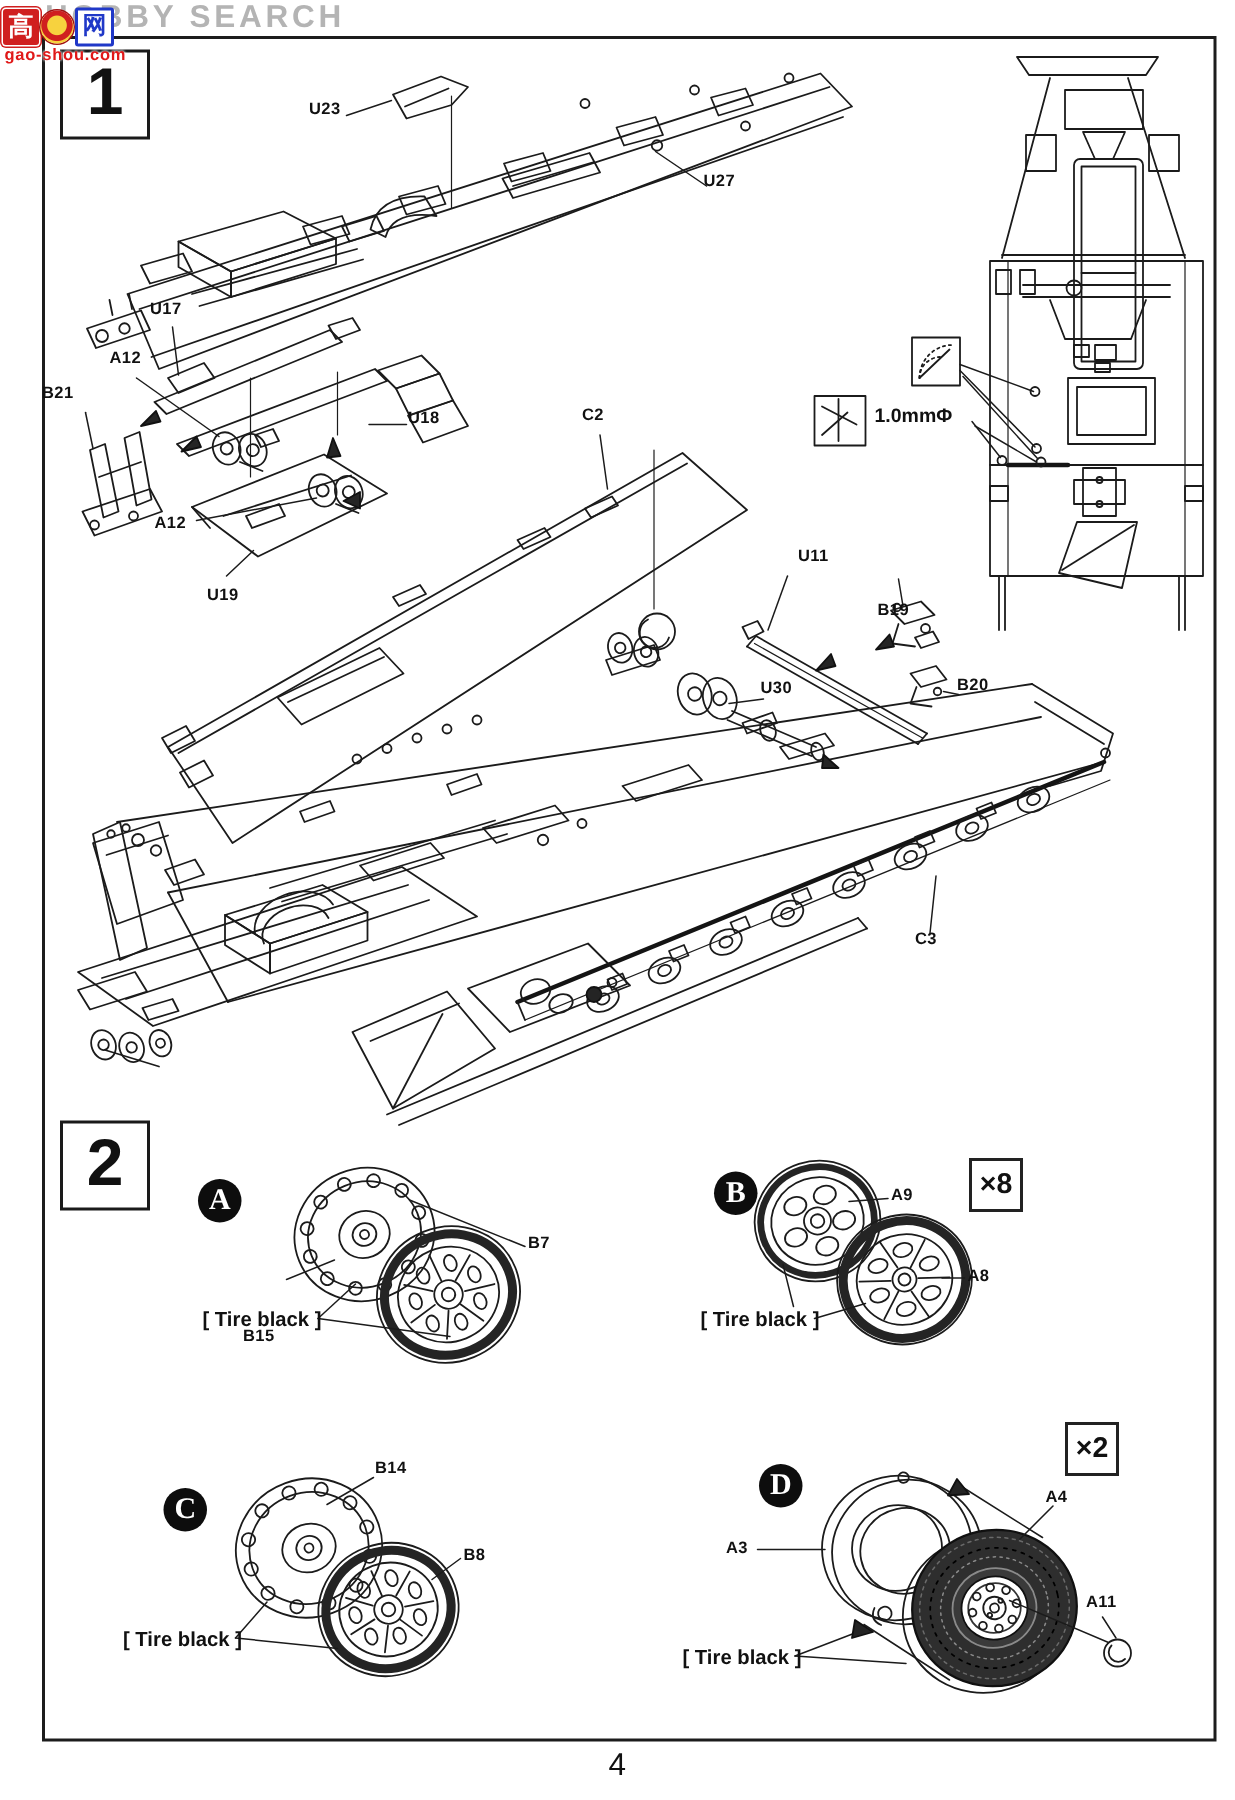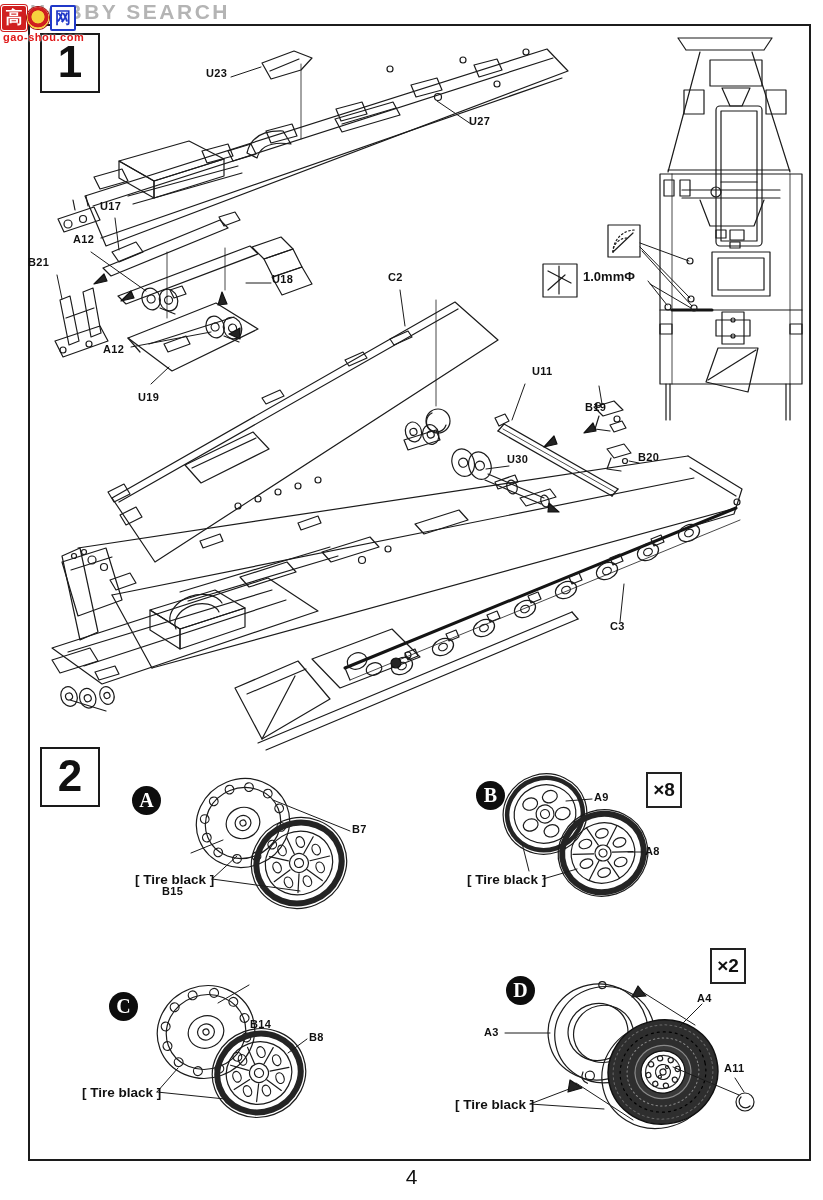--- a/index.html
+++ b/index.html
@@ -591,21 +591,21 @@
 <div class="plabel" style="left:352px;top:823px;">B7</div>
 <div class="paint-note" style="left:135px;top:872px;">[ Tire black ]</div>
 
 <div class="letter-badge" style="left:476px;top:781px;">B</div>
 <div class="plabel" style="left:594px;top:791px;">A9</div>
 <div class="plabel" style="left:645px;top:845px;text-align:right;">A8</div>
 <div class="paint-note" style="left:467px;top:872px;">[ Tire black ]</div>
 <div class="qty-box" style="left:646px;top:772px;">×8</div>
 
 <div class="letter-badge" style="left:109px;top:992px;">C</div>
-<div class="plabel" style="left:250px;top:1018px;">B14</div>
+<div class="plabel" style="left:250px;top:973px;">B14</div>
 <div class="plabel" style="left:309px;top:1031px;">B8</div>
 <div class="paint-note" style="left:82px;top:1085px;">[ Tire black ]</div>
 
 <div class="letter-badge" style="left:506px;top:976px;">D</div>
 <div class="plabel" style="left:484px;top:1026px;">A3</div>
 <div class="plabel" style="left:697px;top:992px;">A4</div>
 <div class="plabel" style="left:724px;top:1062px;">A11</div>
 <div class="paint-note" style="left:455px;top:1097px;">[ Tire black ]</div>
 <div class="qty-box" style="left:710px;top:948px;">×2</div>
 

